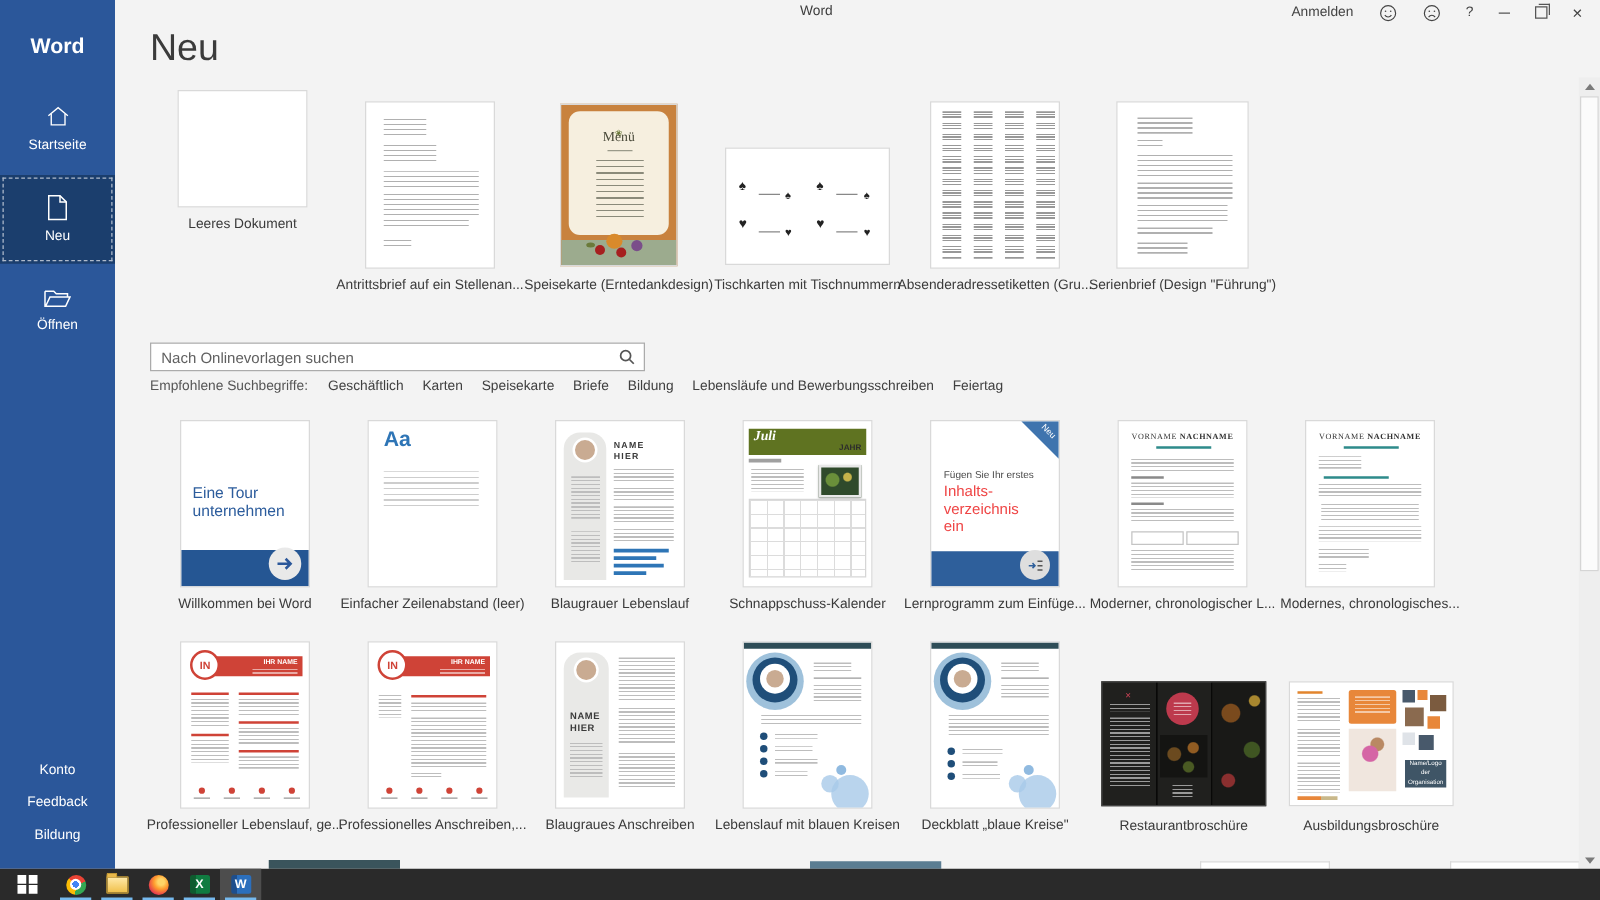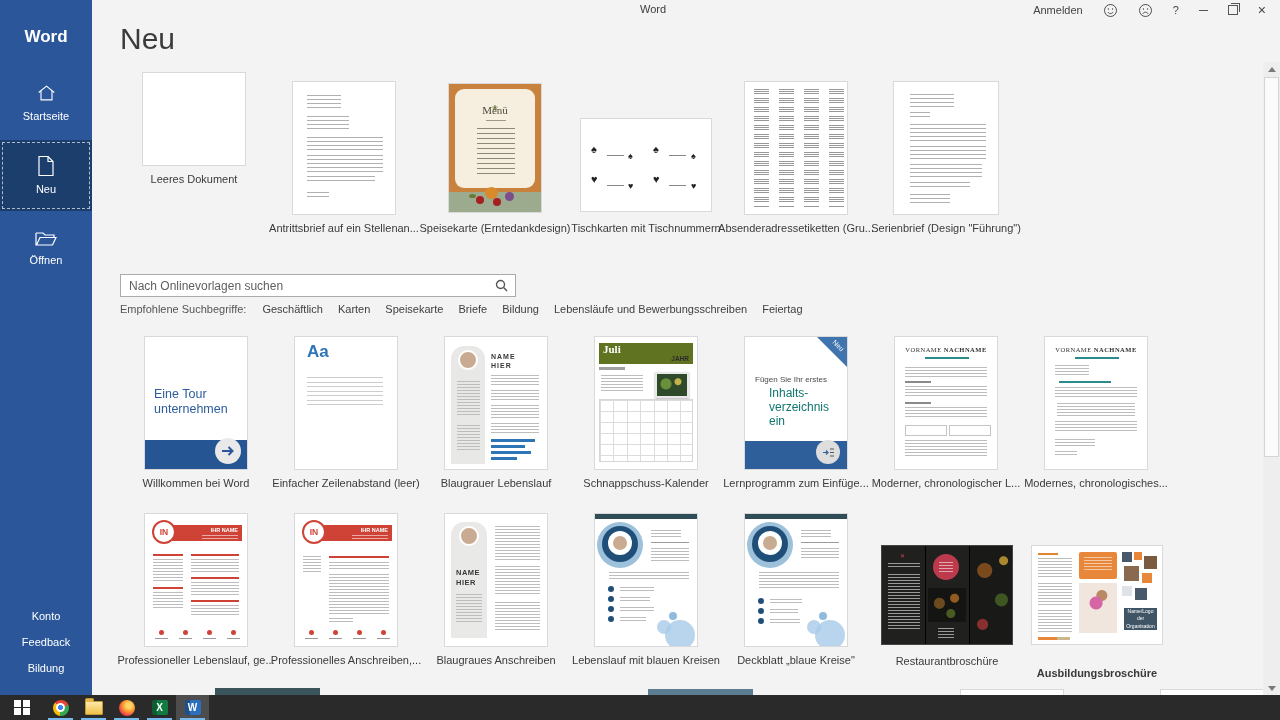--- a/index.html
+++ b/index.html
@@ -269,38 +269,38 @@
     <div class="bb" style="left:46px;top:108px;width:34px;"></div>
     <div class="bb" style="left:46px;top:114px;width:40px;"></div>
     <div class="bb" style="left:46px;top:120px;width:26px;"></div>
   </div>
   <div class="tlabel">Blaugrauer Lebenslauf</div>
 </div>
 
 <div class="tile" style="left:594px;top:336px;width:104px;height:134px;">
   <div class="thumb">
     <div class="abs" style="left:4px;right:4px;top:6px;height:21px;background:#5f7321;"></div>
-    <span class="abs ser" style="left:8px;top:6px;color:#fff;font-size:11px;font-weight:bold;">Juli</span>
+    <span class="abs ser" style="left:8px;top:6px;color:#fff;font-size:11px;font-weight:bold;font-style:italic;">Juli</span>
     <span class="abs" style="right:8px;top:18px;color:#2c2c2c;font-size:6.5px;font-weight:bold;">JAHR</span>
     <div class="abs" style="left:4px;width:26px;top:30px;height:3px;background:#a0a0a0;"></div>
     <div class="lnf" style="left:6px;width:42px;top:38px;height:18px;"></div>
     <div class="abs" style="right:8px;top:35px;width:30px;height:22px;background:#2f4a2b;border:2px solid #e8e8e8;box-shadow:0 1px 2px rgba(0,0,0,.3);
          background-image:radial-gradient(circle at 30% 45%,#6a8f3a 0 5px,transparent 6px),radial-gradient(circle at 70% 35%,#c4b24a 0 3px,transparent 4px);"></div>
     <div class="abs" style="left:4px;right:4px;top:62px;bottom:7px;border:1px solid #d6d6d6;
          background-image:repeating-linear-gradient(to right,#dcdcdc 0 1px,transparent 1px 13.4px),repeating-linear-gradient(to bottom,#dcdcdc 0 1px,transparent 1px 11px);"></div>
   </div>
   <div class="tlabel">Schnappschuss-Kalender</div>
 </div>
 
 <div class="tile" style="left:744px;top:336px;width:104px;height:134px;">
   <div class="thumb">
     <div class="abs" style="top:0;right:0;width:0;height:0;border-left:30px solid transparent;border-top:30px solid #3f74ae;"></div>
     <span class="abs" style="top:5px;right:2px;transform:rotate(45deg);color:#fff;font-size:7px;">Neu</span>
     <div class="abs" style="left:10px;top:38px;font-size:8px;color:#4a4a4a;">Fügen Sie Ihr erstes</div>
-    <div class="abs" style="left:24px;top:50px;font-size:12px;line-height:1.15;color:#0f766e;">
+    <div class="abs" style="left:10px;top:50px;font-size:12px;line-height:1.15;color:#ef4444;">
       <div>Inhalts-</div>
         <div>verzeichnis</div>
         <div>ein</div>
     </div>
     <div class="abs" style="left:0;right:0;bottom:0;height:28px;background:#2e5f9b;"></div>
     <div class="abs" style="right:7px;bottom:5px;width:24px;height:24px;border-radius:50%;background:#dedede;display:flex;align-items:center;justify-content:center;">
       <svg width="13" height="11" viewBox="0 0 13 11" fill="none" stroke-width="1.2">
         <path d="M1 5.5h4M4 3.5l2 2-2 2" stroke="#2e5f9b"></path>
           <path d="M8 2h4M8 5.5h4M8 9h4" stroke="#555"></path>
         </svg>
@@ -497,21 +497,21 @@
     <div class="abs" style="left:112px;top:10px;width:13px;height:13px;background:#7b5b3f;"></div>
     <div class="abs" style="left:92px;top:20px;width:15px;height:15px;background:#8a6a4f;"></div>
     <div class="abs" style="left:110px;top:27px;width:10px;height:10px;background:#e8873a;"></div>
     <div class="abs" style="left:90px;top:40px;width:10px;height:10px;background:#dfe3e8;"></div>
     <div class="abs" style="left:103px;top:42px;width:12px;height:12px;background:#48596b;"></div>
     <div class="abs" style="left:92px;top:62px;width:33px;height:22px;background:#3f5566;color:#fff;font-size:5px;line-height:1.5;display:flex;flex-direction:column;align-items:center;justify-content:center;text-align:center;">
       <div>Name/Logo der</div>
         <div>Organisation</div>
     </div>
   </div>
-  <div class="tlabel" style="margin-top:22px;font-weight:bold;">Ausbildungsbroschüre</div>
+  <div class="tlabel" style="margin-top:10px;">Ausbildungsbroschüre</div>
 </div>
 
 <div class="partial" style="left:215px;top:688px;width:105px;height:7px;background:#3a545c;"></div>
 <div class="partial" style="left:648px;top:689px;width:105px;height:6px;background:#5b7d92;"></div>
 <div class="partial" style="left:960px;top:689px;width:104px;height:6px;background:#fff;border:1px solid #d9d9d9;border-bottom:none;box-sizing:border-box;"></div>
 <div class="partial" style="left:1160px;top:689px;width:104px;height:6px;background:#fff;border:1px solid #d9d9d9;border-bottom:none;box-sizing:border-box;"></div>
 
 <div class="sbar">
   <div class="sb-a" style="top:0;">
       <div class="tri-up"></div>

